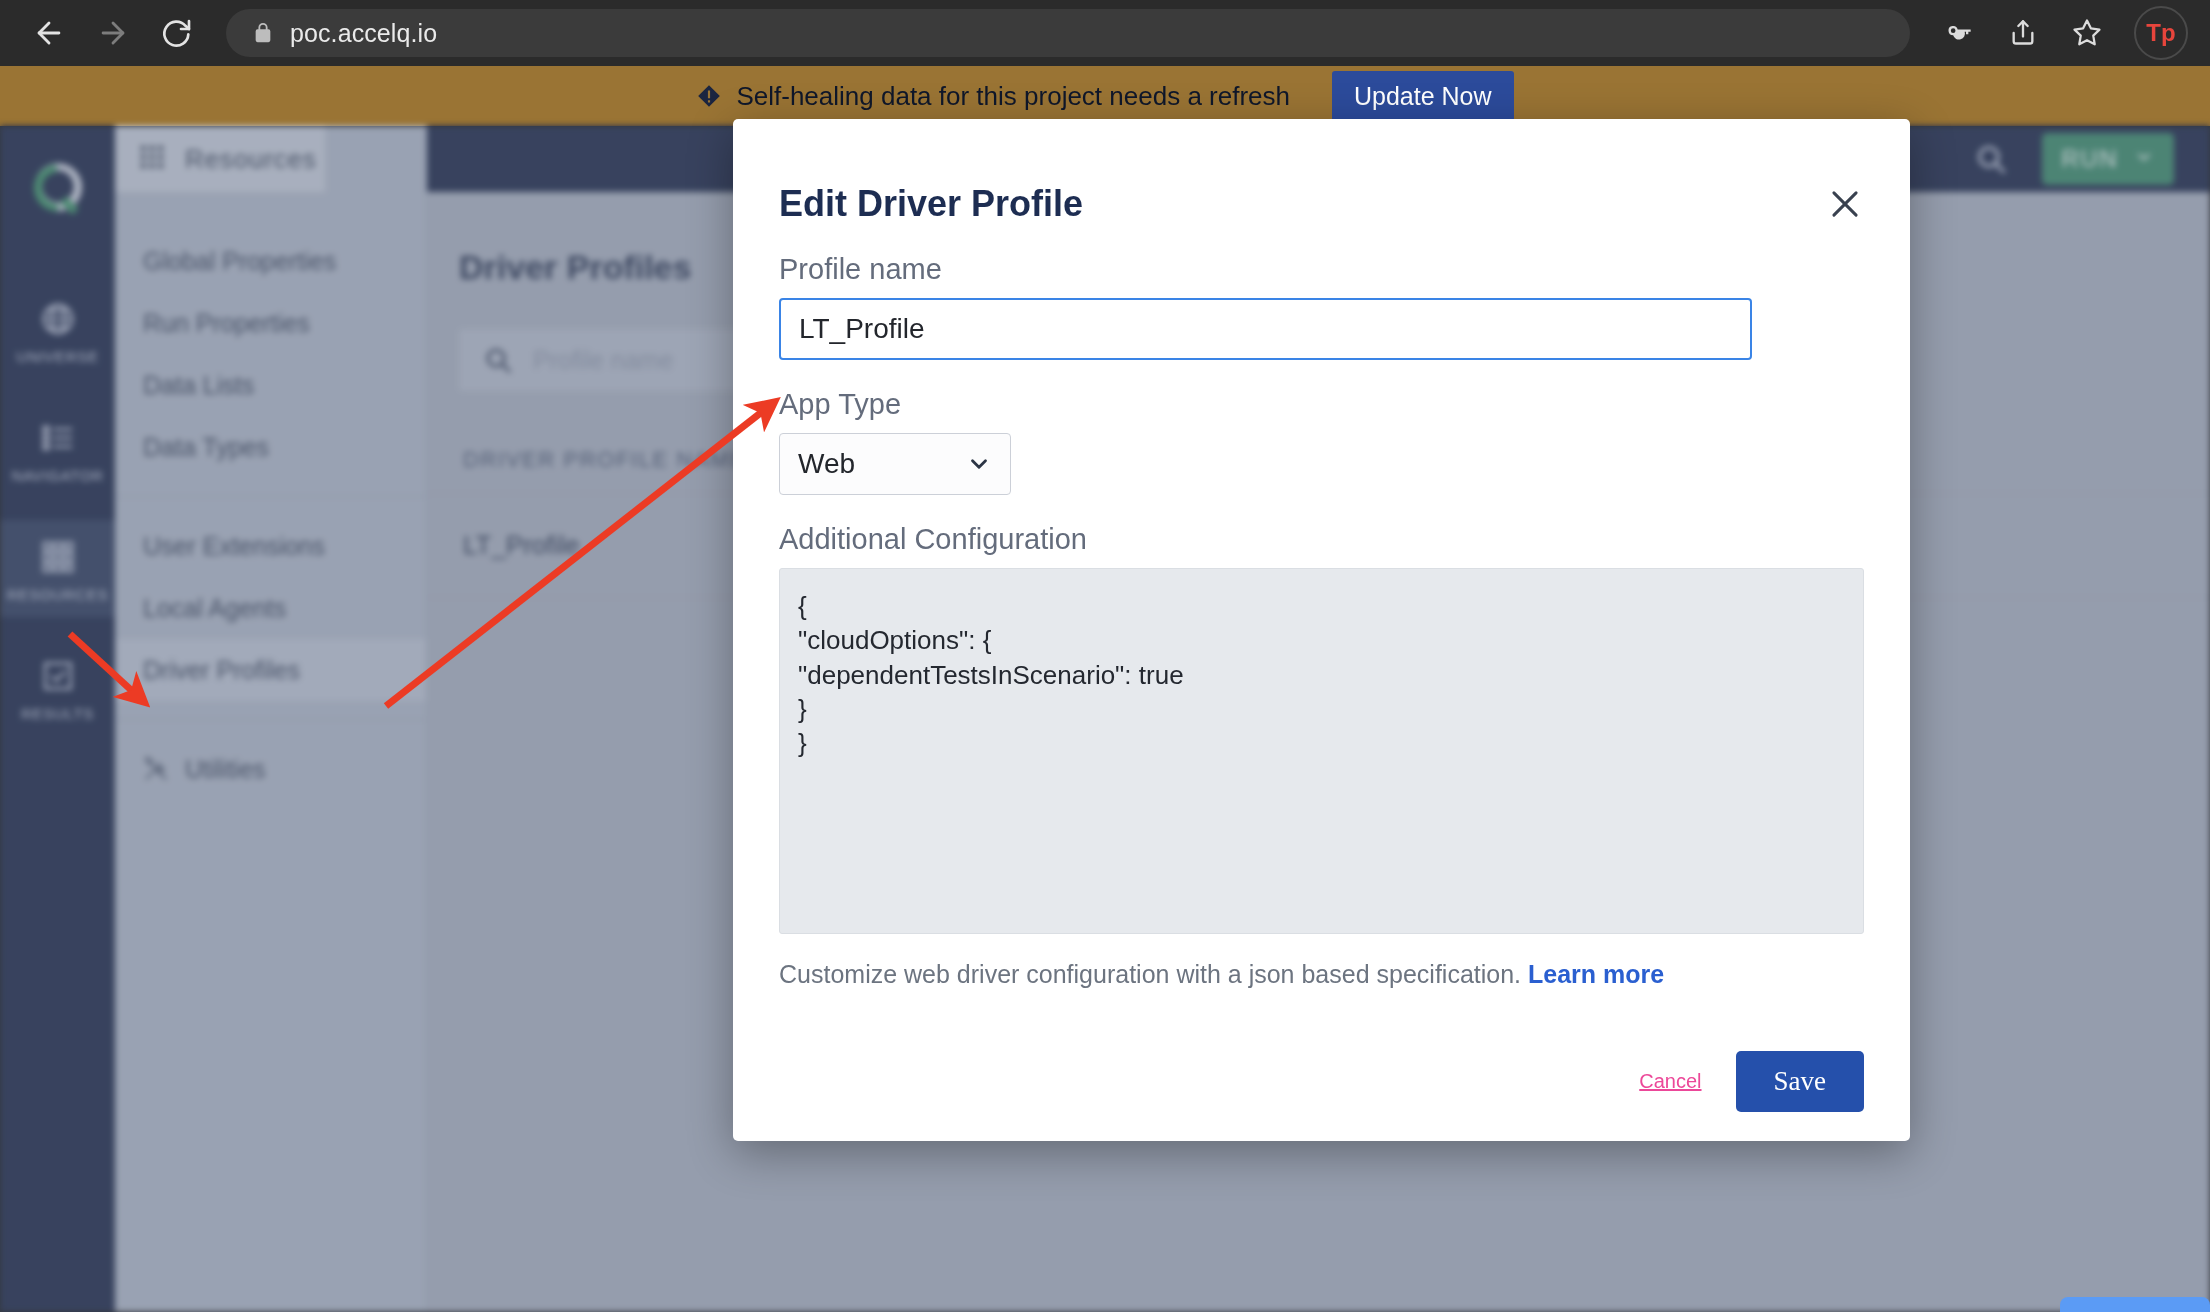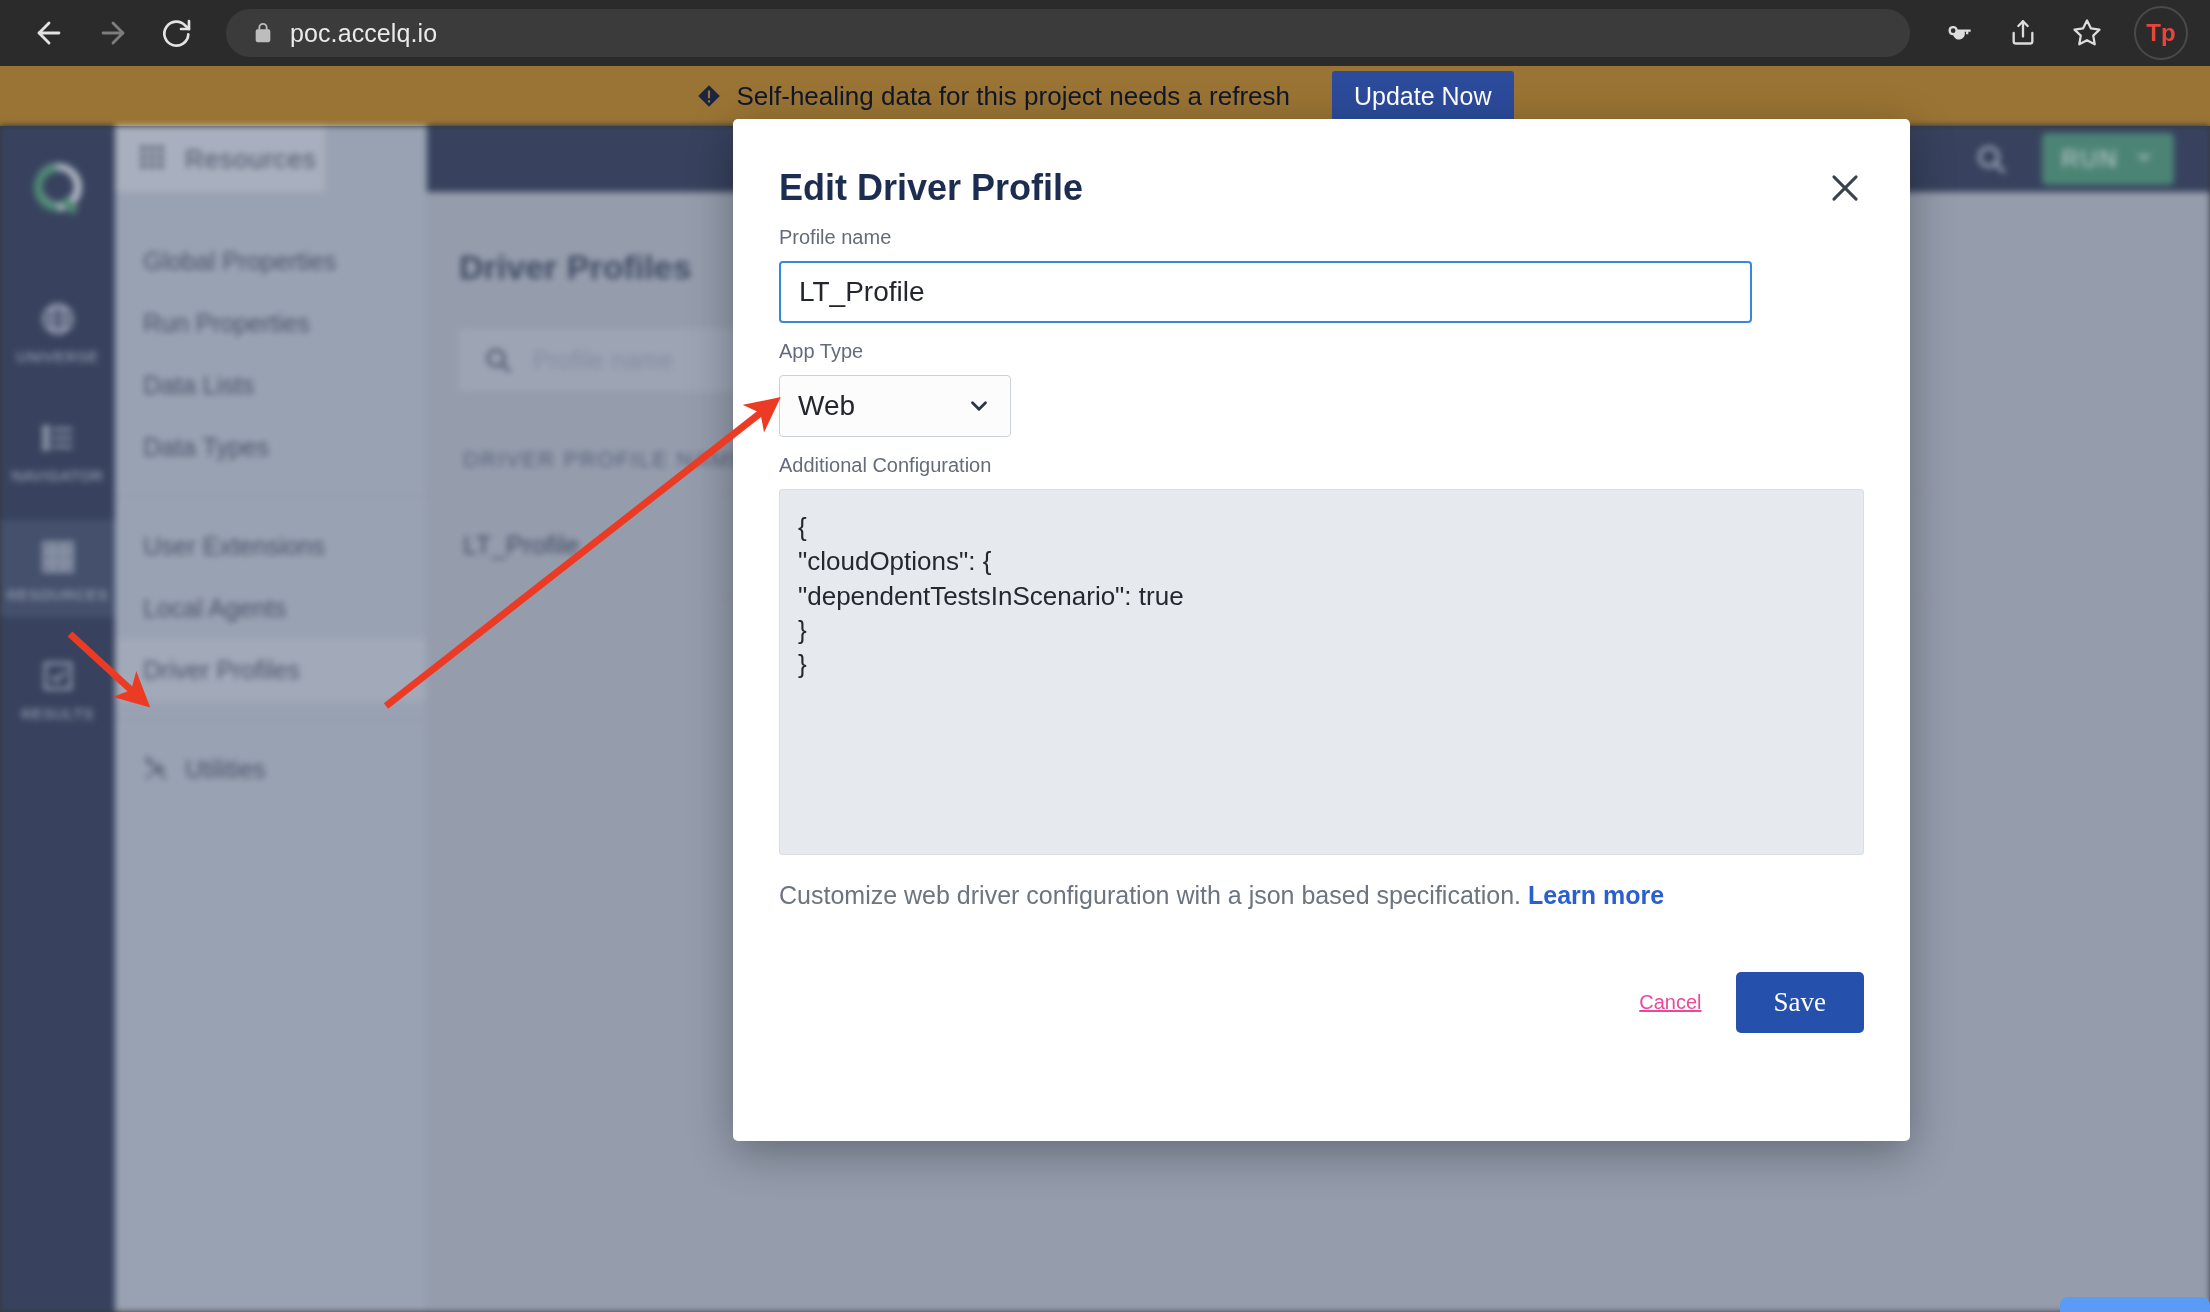--- a/index.html
+++ b/index.html
@@ -279,21 +279,21 @@
 
   .modal {
     position: absolute;
     left: 733px;
     top: 119px;
     width: 1177px;
     height: 1022px;
     background: #ffffff;
     border-radius: 5px;
     box-shadow: 0 12px 46px rgba(0,0,0,0.33);
-    padding: 0 46px;
+    padding: 16px 46px;
   }
   .modal-head {
     display: flex;
     align-items: flex-start;
     justify-content: space-between;
     padding-top: 48px;
   }
   .modal-title {
     color: #1d2d52;
     font-size: 36px;
@@ -301,22 +301,22 @@
   }
   .modal-close {
     color: #39414f;
     cursor: pointer;
     display: flex;
     margin-top: 2px;
   }
 
   .field-label {
     color: #646c7c;
-    font-size: 20px;
-    margin-top: 17px;
+    font-size: 29px;
+    margin-top: 28px;
     margin-bottom: 12px;
   }
   .text-input {
     width: 973px;
     height: 62px;
     border: 2px solid #3a84e6;
     border-radius: 4px;
     font-size: 28px;
     color: #23262c;
     padding: 0 18px;

